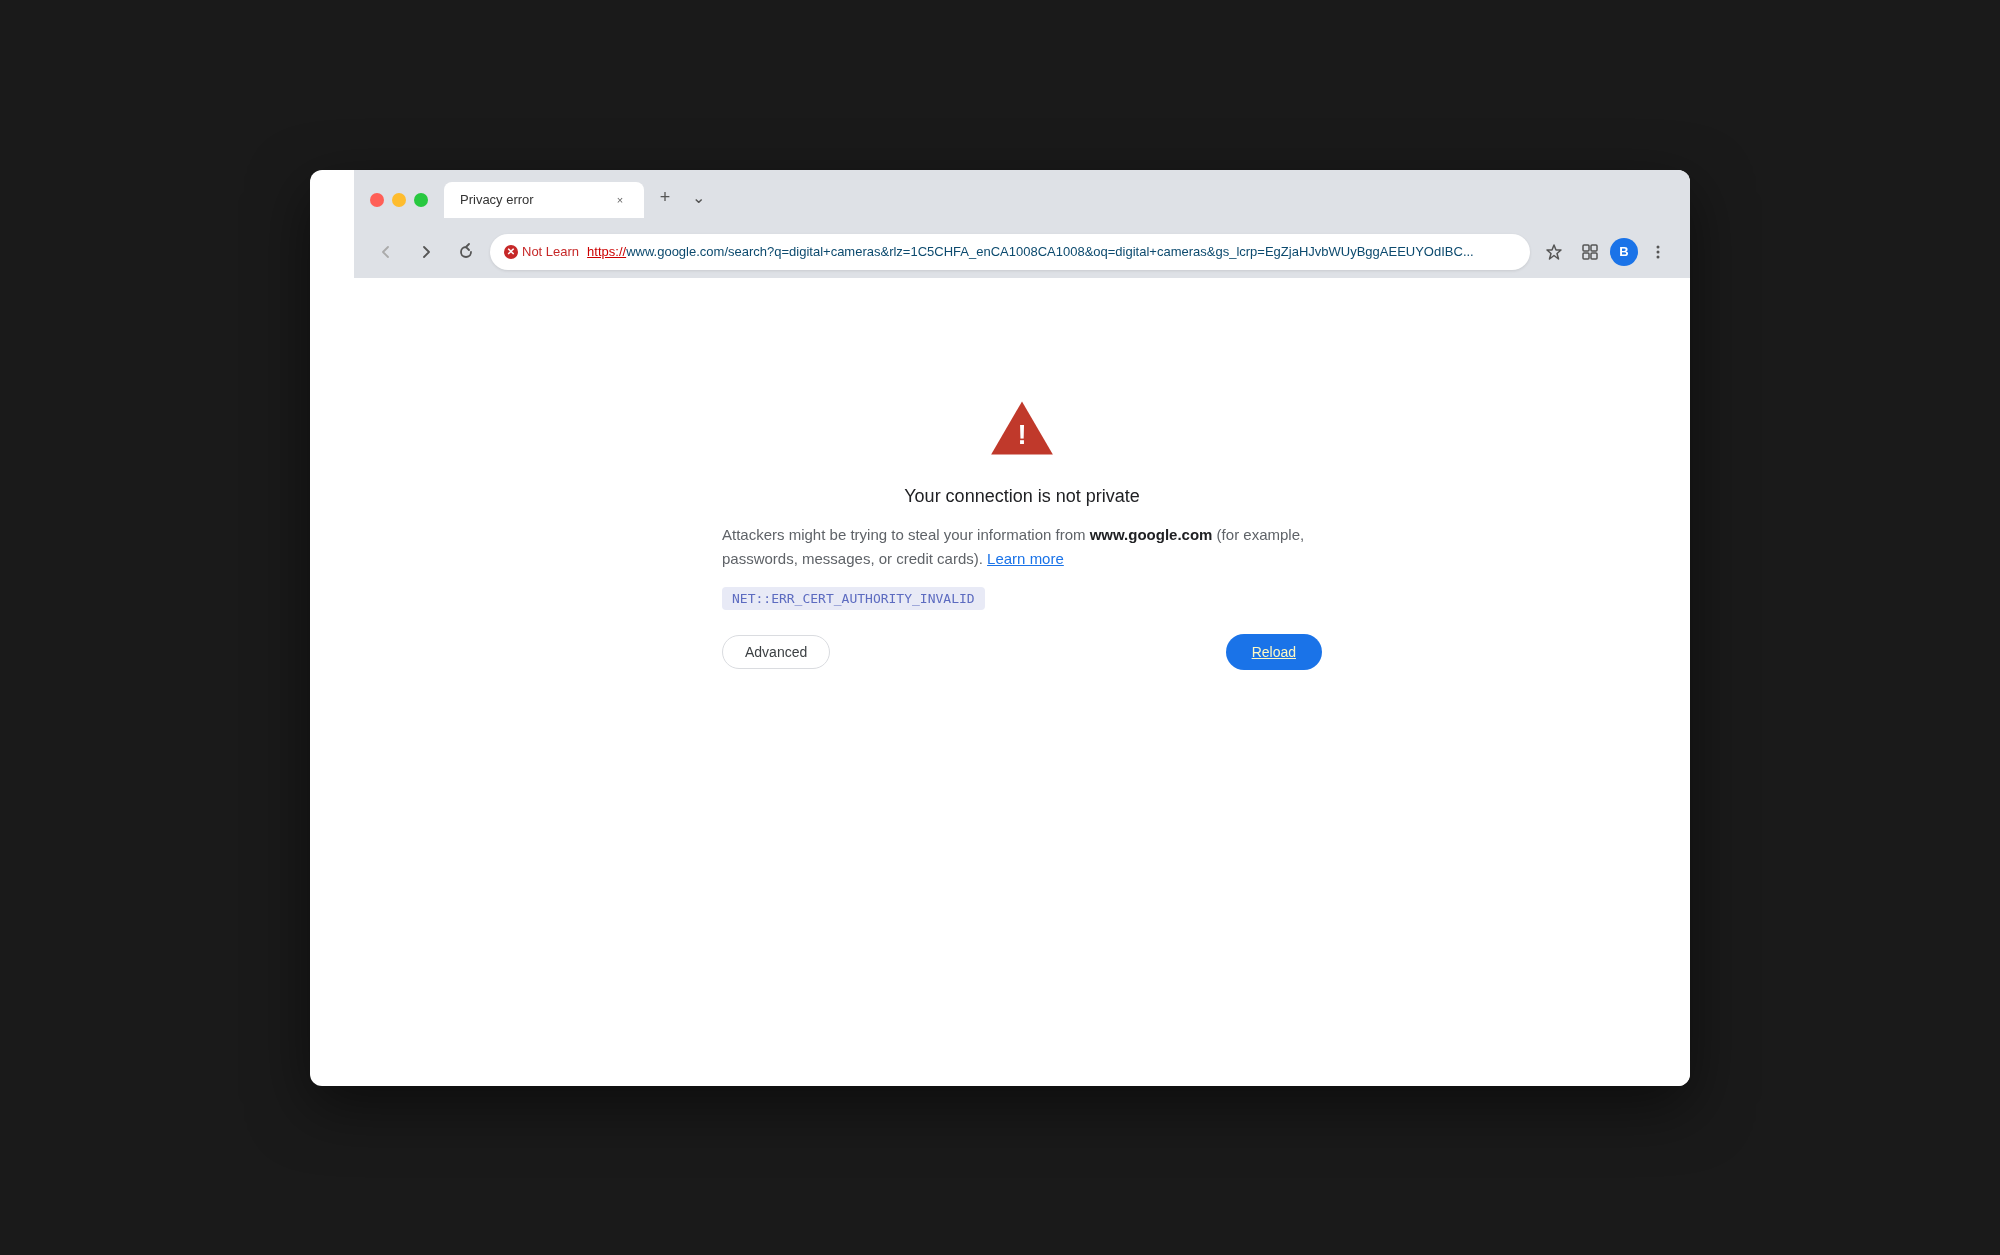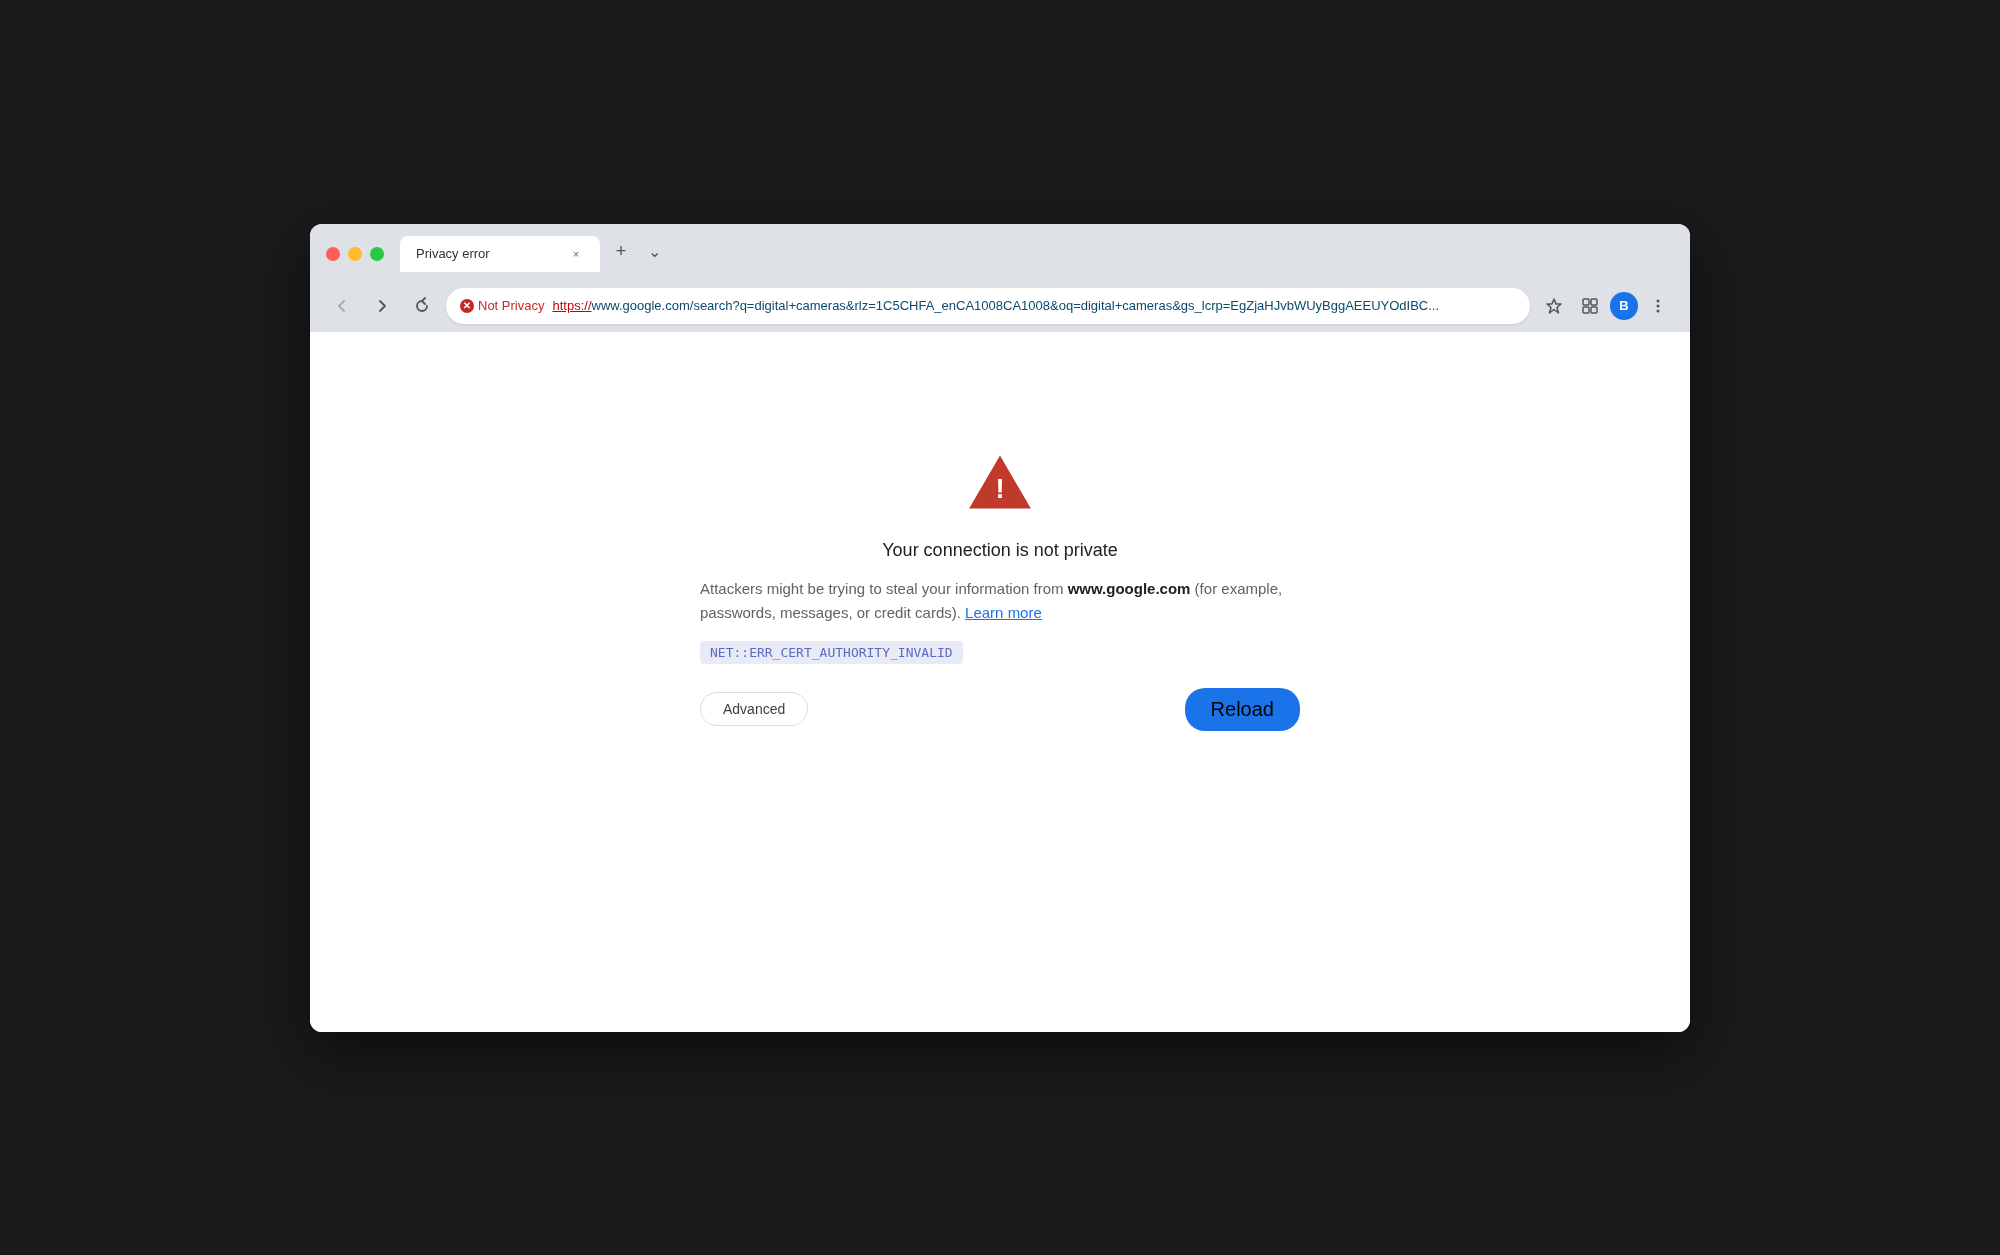--- a/index.html
+++ b/index.html
@@ -9,27 +9,28 @@
       display: flex;
       align-items: center;
       justify-content: center;
       width: 2000px;
       height: 1255px;
       font-family: -apple-system, BlinkMacSystemFont, 'Segoe UI', sans-serif;
     }
 
     .browser-window {
       width: 1380px;
-      height: 808px;
+      height: 916px;
       background: #ffffff;
       border-radius: 12px;
       box-shadow: 0 20px 60px rgba(0,0,0,0.5);
       overflow: hidden;
       display: flex;
       flex-direction: column;
+      padding-left: 44px;
     }
 
     
     .title-bar {
       background: #dee1e6;
       padding: 12px 16px 0 16px;
       display: flex;
       flex-direction: column;
     }
 
@@ -331,25 +332,26 @@
       cursor: pointer;
       font-family: inherit;
     }
 
     .btn-reload {
       margin-left: auto;
       background: #1a73e8;
       border: none;
       border-radius: 20px;
       padding: 10px 26px;
-      font-size: 20px;
-      color: #000000;
+      font-size: 14px;
+      color: #fef9c3;
       cursor: pointer;
       font-family: inherit;
       font-weight: 500;
+      text-decoration: underline;
     }
   </style>
 </head>
 <body>
 
 <div class="browser-window">
 
   <div class="title-bar">
     <div class="title-bar-top">
       <div class="window-controls">
@@ -382,21 +384,21 @@
     </button>
     <button class="nav-btn">
       <svg width="18" height="18" viewBox="0 0 18 18" fill="none" xmlns="http://www.w3.org/2000/svg">
         <path d="M14 9A5 5 0 1 1 9 4M9 4L12 1M9 4L12 7" stroke="#555" stroke-width="1.8" stroke-linecap="round" stroke-linejoin="round"></path>
       </svg>
     </button>
 
     <div class="address-bar">
       <div class="not-secure-badge">
         <div class="security-icon">✕</div>
-        <span>Not Privacy</span>
+        <span>Not Learn</span>
       </div>
       <span class="url-text">
         <span class="url-protocol">https://</span><span class="url-rest">www.google.com/search?q=digital+cameras&amp;rlz=1C5CHFA_enCA1008CA1008&amp;oq=digital+cameras&amp;gs_lcrp=EgZjaHJvbWUyBggAEEUYOdIBC...</span>
       </span>
     </div>
 
     <div class="nav-actions">
       <button class="nav-action-btn">
         <svg width="18" height="18" viewBox="0 0 18 18" fill="none" xmlns="http://www.w3.org/2000/svg">
           <path d="M9 2L11 7H16L12 10.5L13.5 16L9 12.5L4.5 16L6 10.5L2 7H7L9 2Z" stroke="#555" stroke-width="1.5" stroke-linejoin="round"></path>

